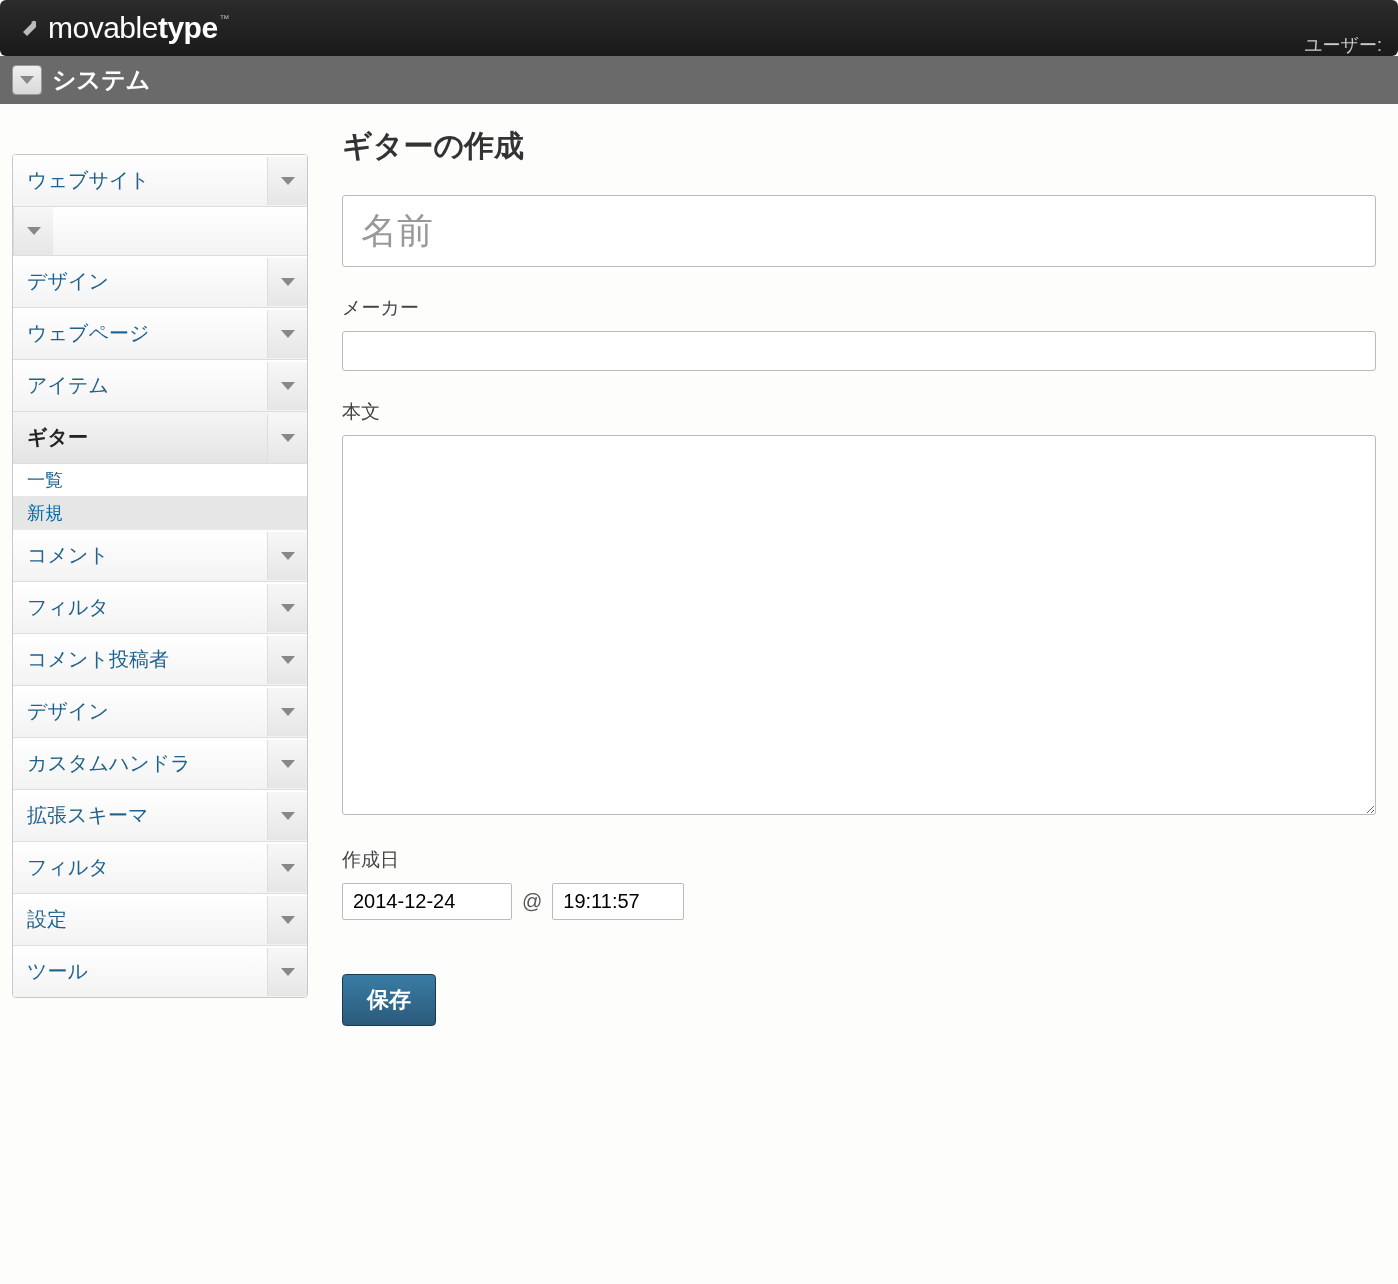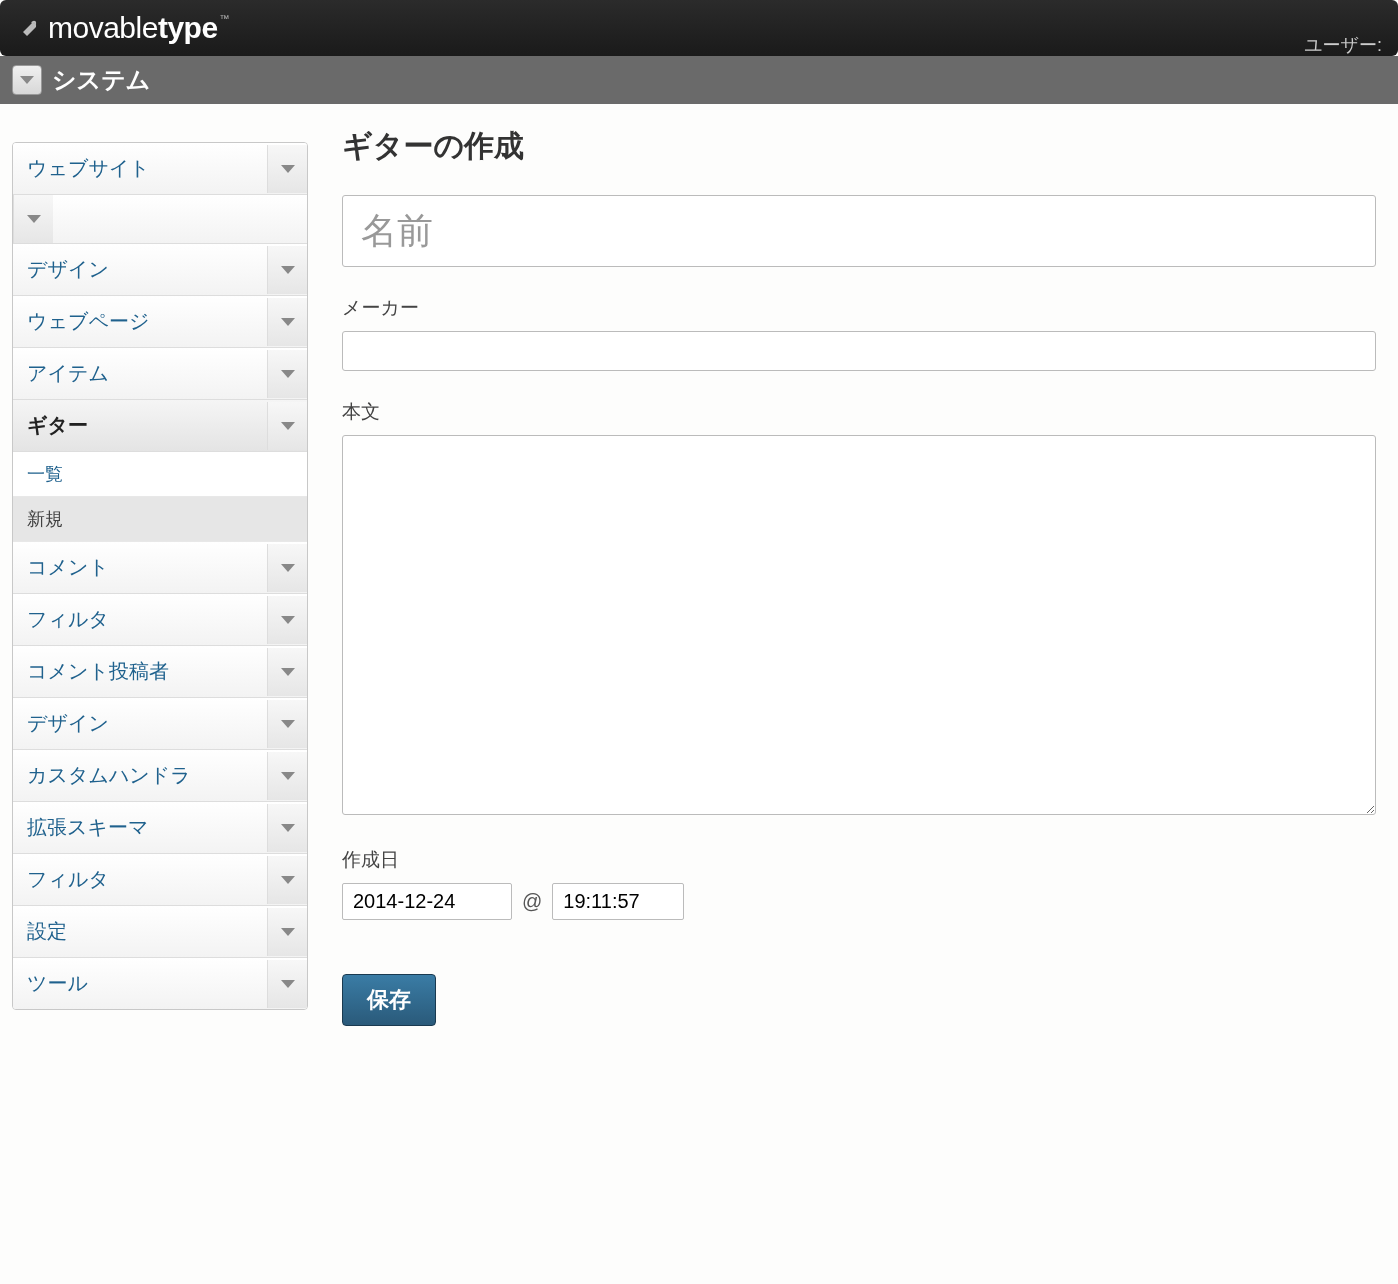--- a/index.html
+++ b/index.html
@@ -118,30 +118,30 @@
       background: linear-gradient(#f7f7f7, #e6e6e6);
       display: flex;
       align-items: center;
       justify-content: center;
       color: #888;
     }
     .sub-items {
       background: #fff;
     }
     .sub-item {
-      padding: 10px 14px;
+      padding: 4px 14px;
       font-size: 18px;
       color: #1f618d;
       border-bottom: 1px solid #e8e8e8;
       cursor: pointer;
       background: #fff;
     }
     .sub-item.selected {
       background: #e6e6e6;
-      color: #404040;
+      color: #0369a1;
       font-family: Liberation Mono, monospace;
     }
     .main {
       flex: 1;
       max-width: 1034px;
     }
     .page-title {
       font-size: 30px;
       color: #333;
       font-weight: 600;

